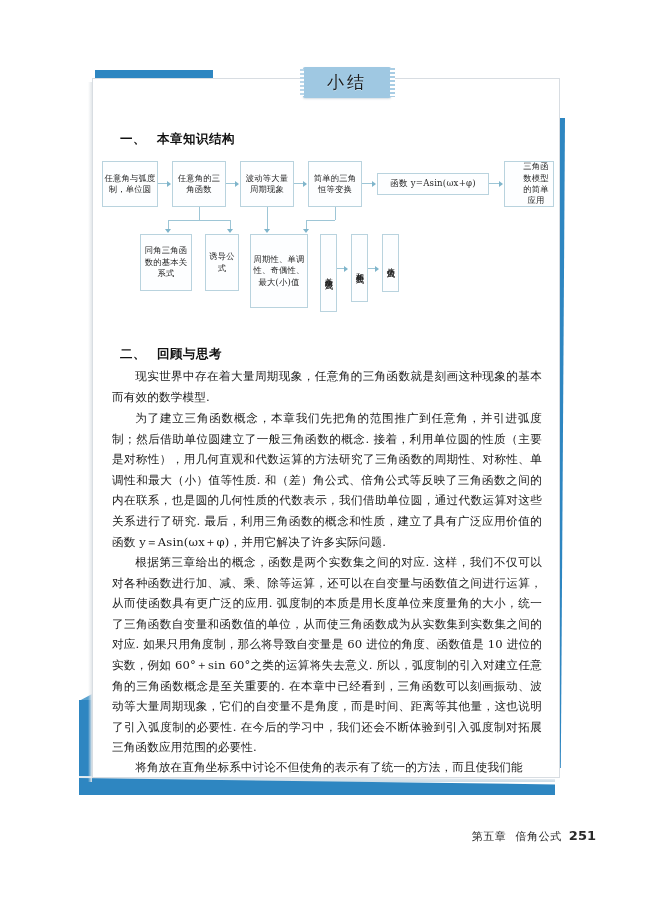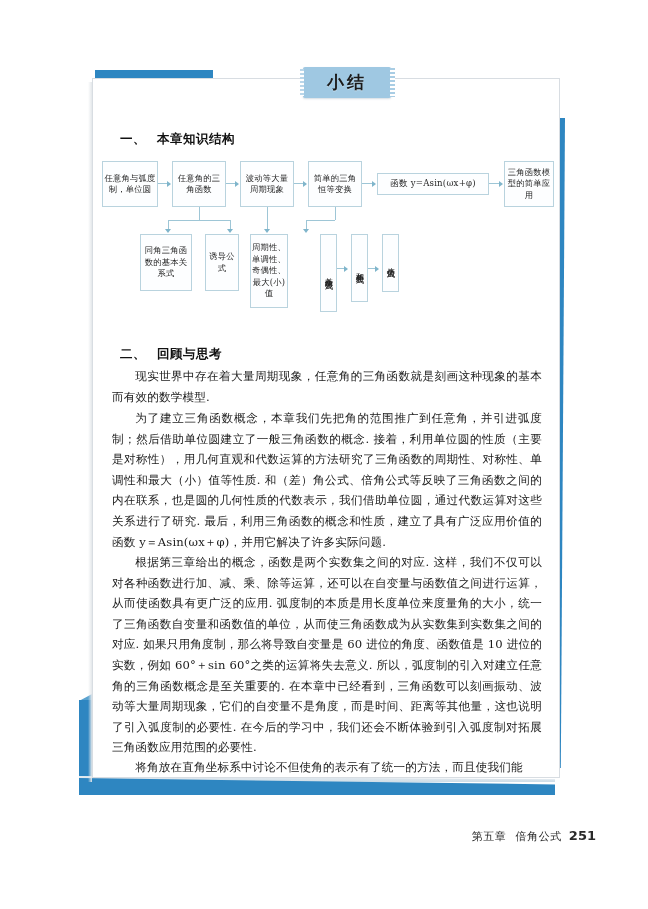--- a/index.html
+++ b/index.html
@@ -134,21 +134,21 @@
   .title-tag::after {
     content: "";
     position: absolute;
     right: -4px; top: 1px;
     width: 5px; height: 29px;
     background: repeating-linear-gradient(to bottom, #a9cde4 0 2px, #ffffff 2px 4px);
   }
   .title-tag-text {
     font-family: "DejaVu Serif", "Liberation Serif", serif;
     font-size: 17px;
-    font-weight: bold;
+    font-weight: normal;
     color: #1a1a1a;
     letter-spacing: 3px;
     text-shadow: 0 1px 0 rgba(255,255,255,0.35);
   }
 
   
   .section-heading {
     position: absolute;
     font-family: "DejaVu Sans", "Liberation Sans", sans-serif;
     font-size: 12.5px;
@@ -275,21 +275,21 @@
     <span class="num">一、</span><span>本章知识结构</span>
   </div>
 
   <div class="flowchart">
 
     <div class="fc-box" style="left:10px; top:6px; width:56px; height:46px;text-align:center;">任意角与弧度制，单位圆</div>
     <div class="fc-box" style="left:80px; top:6px; width:54px; height:46px;">任意角的三角函数</div>
     <div class="fc-box" style="left:148px; top:6px; width:54px; height:46px;">波动等大量周期现象</div>
     <div class="fc-box" style="left:216px; top:6px; width:54px; height:46px;">简单的三角恒等变换</div>
     <div class="fc-box formula" style="left:285px; top:18px; width:112px; height:22px;">函数 y=Asin(ωx+φ)</div>
-    <div class="fc-box" style="left:412px; top:6px; width:50px; height:46px;">三角函数模型的简单应用</div>
+    <div class="fc-box" style="left:412px; top:6px; width:50px; height:46px;padding-left:15px;">三角函数模型的简单应用</div>
 
     <div class="fc-line" style="left:66px; top:28px; width:9px; height:1px;"></div>
     <div class="fc-arrow right" style="left:75px; top:26px;"></div>
 
     <div class="fc-line" style="left:134px; top:28px; width:9px; height:1px;"></div>
     <div class="fc-arrow right" style="left:143px; top:26px;"></div>
 
     <div class="fc-line" style="left:202px; top:28px; width:9px; height:1px;"></div>
     <div class="fc-arrow right" style="left:211px; top:26px;"></div>
 
@@ -309,21 +309,21 @@
     <div class="fc-line" style="left:175px; top:52px; width:1px; height:22px;"></div>
     <div class="fc-arrow down" style="left:172px; top:74px;"></div>
 
     <div class="fc-line" style="left:243px; top:52px; width:1px; height:13px;"></div>
     <div class="fc-line" style="left:214px; top:65px; width:29px; height:1px;"></div>
     <div class="fc-line" style="left:214px; top:65px; width:1px; height:9px;"></div>
     <div class="fc-arrow down" style="left:211px; top:74px;"></div>
 
     <div class="fc-box" style="left:48px; top:79px; width:52px; height:57px;">同角三角函数的基本关系式</div>
     <div class="fc-box" style="left:113px; top:79px; width:34px; height:57px;">诱导公式</div>
-    <div class="fc-box" style="left:158px; top:79px; width:38px; height:74px;">周期性、单调性、奇偶性、最大(小)值</div>
+    <div class="fc-box" style="left:158px; top:79px; width:58px; height:74px;">周期性、单调性、奇偶性、最大(小)值</div>
     <div class="fc-box vert" style="left:228px; top:79px; width:17px; height:78px;">差角余弦公式</div>
     <div class="fc-box vert" style="left:259px; top:79px; width:17px; height:68px;">和差角公式</div>
     <div class="fc-box vert" style="left:290px; top:79px; width:17px; height:58px;">倍角公式</div>
 
     <div class="fc-line" style="left:245px; top:113px; width:7px; height:1px;"></div>
     <div class="fc-arrow right" style="left:252px; top:111px;"></div>
     <div class="fc-line" style="left:276px; top:113px; width:7px; height:1px;"></div>
     <div class="fc-arrow right" style="left:283px; top:111px;"></div>
   </div>
 

